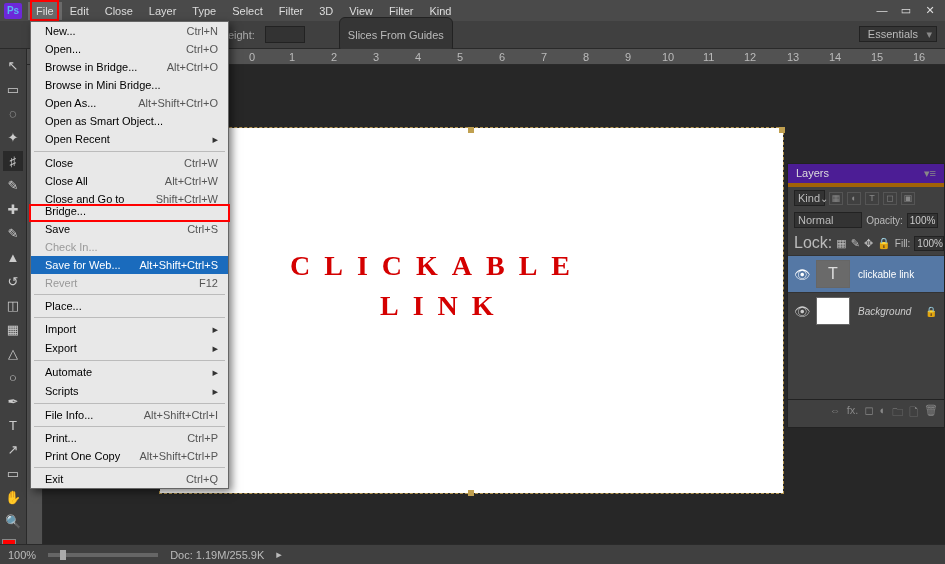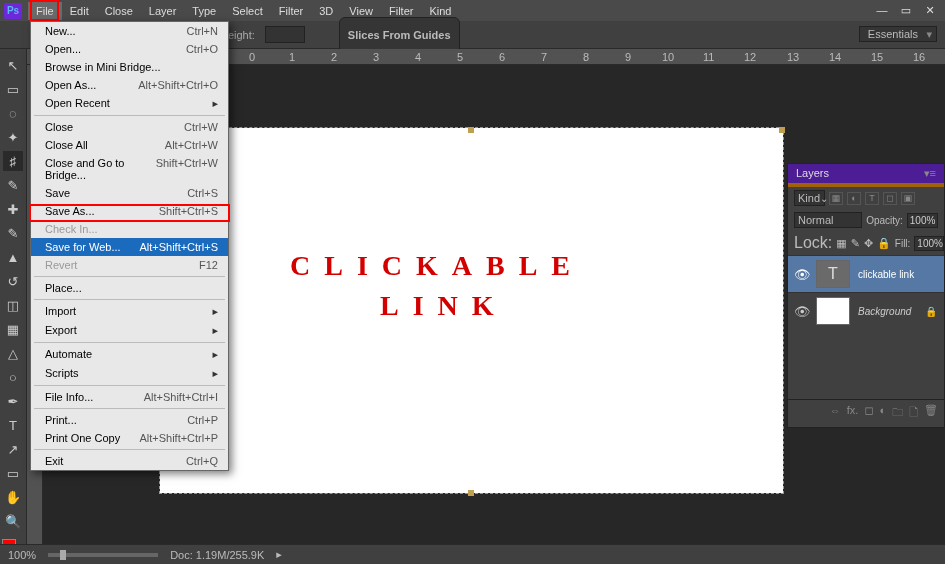--- a/index.html
+++ b/index.html
@@ -5,21 +5,21 @@
 * { margin:0; padding:0; box-sizing:border-box; font-family:Tahoma,Arial,sans-serif; font-size:11px; user-select:none; }
 body { width:945px; height:564px; background:#404040; overflow:hidden; position:relative; color:#ccc; }
 .menubar { height:21px; background:#4a4a4a; display:flex; align-items:center; padding-left:4px; }
 .ps-logo { width:18px; height:16px; background:#6d28d9; color:#59b8f0; font-weight:bold; font-size:10px; display:flex; align-items:center; justify-content:center; border-radius:2px; margin-right:6px; }
 .menu-item { padding:3px 8px; color:#ddd; cursor:default; }
 .menu-item.active { background:#6a6a6a; }
 .file-red { position:absolute; left:30px; top:0; width:29px; height:21px; border:2px solid #ff0000; pointer-events:none; }
 .win-controls { margin-left:auto; display:flex; gap:10px; padding-right:8px; color:#ddd; }
 .win-controls span { width:14px; text-align:center; }
 .optbar { height:28px; background:#404040; border-bottom:1px solid #2a2a2a; display:flex; align-items:center; padding:0 10px; gap:10px; color:#aaa; position:relative; }
-.opt-btn { background:#353535; border:1px solid #222; padding:11px 8px; border-radius:6px; color:#bbb;font-weight:bold; }
+.opt-btn { background:#353535; border:1px solid #222; padding:11px 8px; border-radius:6px; color:#bbb; }
 .opt-input { width:40px; height:17px; background:#333; border:1px solid #222; }
 .workspace-sel { position:absolute; right:8px; top:5px; background:#353535; border:1px solid #222; padding:1px 18px 1px 8px; color:#bbb;margin-left:43px; }
 .workspace-sel::after { content:"▾"; position:absolute; right:4px; top:1px; color:#888; }
 .ruler-h { position:absolute; left:27px; right:0; top:49px; height:16px; background:#525252; border-bottom:1px solid #2a2a2a; color:#bbb; font-size:9px; }
 .ruler-h span { position:absolute; top:2px; }
 .ruler-v { position:absolute; left:27px; top:65px; width:16px; bottom:20px; background:#525252; border-right:1px solid #2a2a2a; }
 .toolbox { position:absolute; left:0; top:49px; width:27px; background:#404040; border-right:1px solid #2a2a2a; display:flex; flex-direction:column; gap:4px; padding-top:6px; align-items:center; }
 .tool { width:20px; height:20px; display:flex; align-items:center; justify-content:center; color:#ccc; font-size:13px; }
 .tool.active { background:#2a2a2a; }
 .fgbg { width:22px; height:22px; position:relative; margin-top:4px; }
@@ -157,49 +157,52 @@
 <div class="dropdown" id="dropdown">
     <div class="dd-row">
       <span class="dd-lbl">New...</span>
       <span class="dd-sc">Ctrl+N</span>
     </div>
     <div class="dd-row">
       <span class="dd-lbl">Open...</span>
       <span class="dd-sc">Ctrl+O</span>
     </div>
     <div class="dd-row">
+      <span class="dd-lbl">Browse in Bridge...</span>
+      <span class="dd-sc">Alt+Ctrl+O</span>
+    </div>
+    <div class="dd-row">
       <span class="dd-lbl">Browse in Mini Bridge...</span>
     </div>
     <div class="dd-row">
       <span class="dd-lbl">Open As...</span>
       <span class="dd-sc">Alt+Shift+Ctrl+O</span>
     </div>
+    <div class="dd-row">
+      <span class="dd-lbl">Open as Smart Object...</span>
+    </div>
     <div class="dd-row dd-sub">
       <span class="dd-lbl">Open Recent</span>
     </div>
     <div class="dd-sep"></div>
     <div class="dd-row">
       <span class="dd-lbl">Close</span>
       <span class="dd-sc">Ctrl+W</span>
     </div>
     <div class="dd-row">
       <span class="dd-lbl">Close All</span>
       <span class="dd-sc">Alt+Ctrl+W</span>
     </div>
     <div class="dd-row">
       <span class="dd-lbl">Close and Go to Bridge...</span>
       <span class="dd-sc">Shift+Ctrl+W</span>
     </div>
     <div class="dd-row">
       <span class="dd-lbl">Save</span>
       <span class="dd-sc">Ctrl+S</span>
-    </div>
-    <div class="dd-row">
-      <span class="dd-lbl">Save As...</span>
-      <span class="dd-sc">Shift+Ctrl+S</span>
     </div>
     <div class="dd-row dis">
       <span class="dd-lbl">Check In...</span>
     </div>
     <div class="dd-row hl">
       <span class="dd-lbl">Save for Web...</span>
       <span class="dd-sc">Alt+Shift+Ctrl+S</span>
     </div>
     <div class="dd-row dis">
       <span class="dd-lbl">Revert</span>

